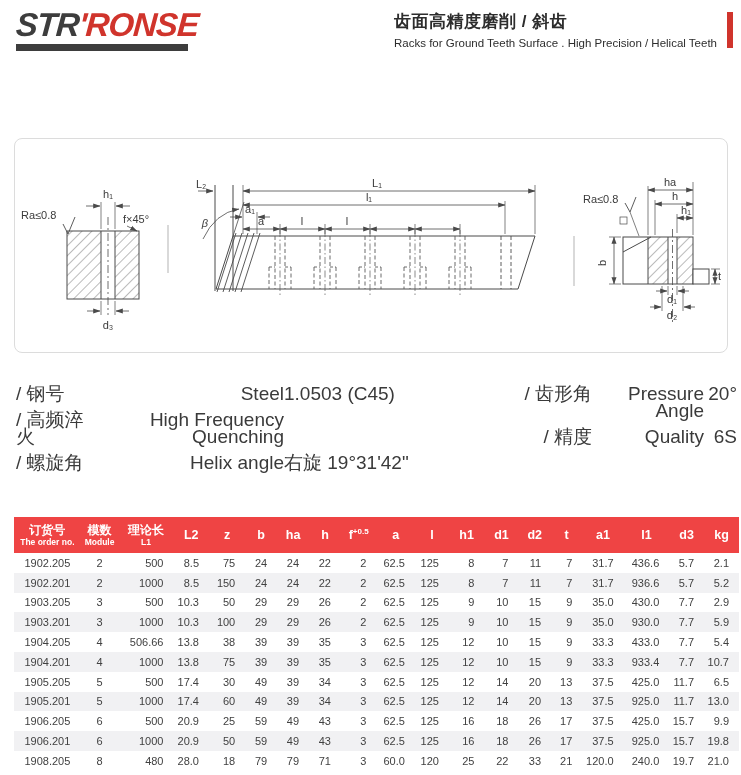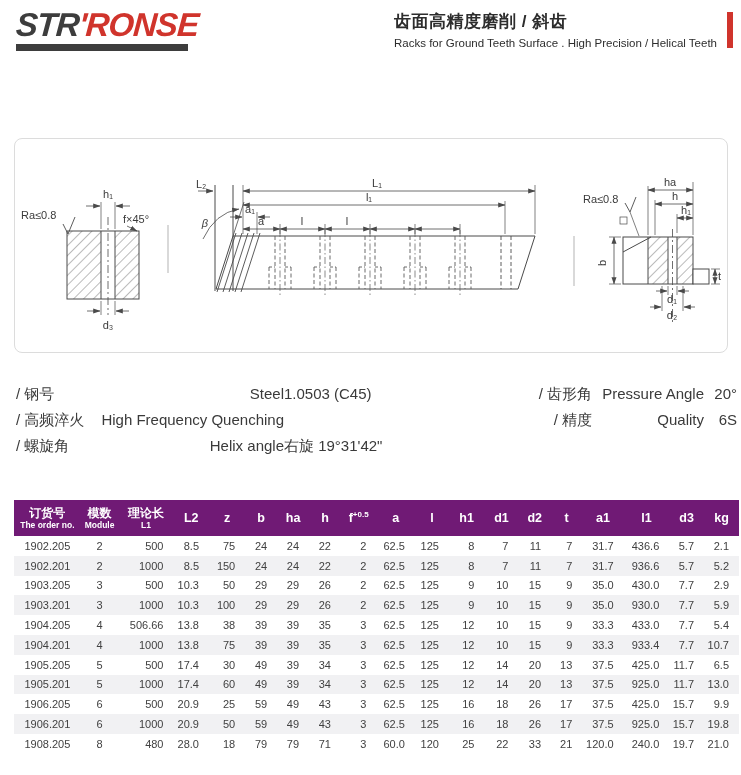--- a/index.html
+++ b/index.html
@@ -22,29 +22,29 @@
   
   .diagram-box{margin:46px 13px 0 14px;height:215px;border:1px solid #dcdcdc;
     border-radius:8px;box-sizing:border-box;overflow:hidden;background:#fff;}
   .diagram-box svg{display:block;}
   .dim{font-size:11px;fill:#3a3a3a;stroke:none;}
   .dimi{font-size:11px;font-style:italic;fill:#3a3a3a;stroke:none;}
   
   .specs{display:flex;margin:32px 4px 0 16px;}
   .spec-col.left{width:492px;}
   .spec-col.right{flex:1;text-align:right;}
-  .spec-row{display:flex;font-size:15px;color:#3a3a3a;line-height:17px;margin-bottom:9px;}
+  .spec-row{display:flex;font-size:19px;color:#3a3a3a;line-height:17px;margin-bottom:9px;}
   .left .spec-zh{width:72px;}
   .left .spec-en{width:196px;text-align:right;}
   .right .spec-zh{width:84px;}
   .right .spec-en{width:112px;}
   .spec-val{flex:1;}
   
   .rack-table{border-collapse:collapse;table-layout:fixed;width:725px;margin:37px 0 0 14px;}
-  .rack-table th{background:#701a75;color:#fff;text-align:center;vertical-align:middle;
+  .rack-table th{background:#ef4444;color:#fff;text-align:center;vertical-align:middle;
     font-weight:700;font-size:12.5px;height:36px;padding:0;box-sizing:border-box;}
   .rack-table th .th-zh{font-size:12px;line-height:14px;}
   .rack-table th .th-en{font-size:8.5px;line-height:10px;font-weight:700;}
   .rack-table th sup{font-size:8px;}
   .rack-table td{font-size:11px;color:#414141;height:19.8px;padding:0 10px 0 0;
     text-align:right;white-space:nowrap;overflow:hidden;}
   .rack-table td.c{text-align:center;padding:0;}
   .rack-table tbody tr:nth-child(even){background:#f1f1f3;}
 </style>
 </head>

